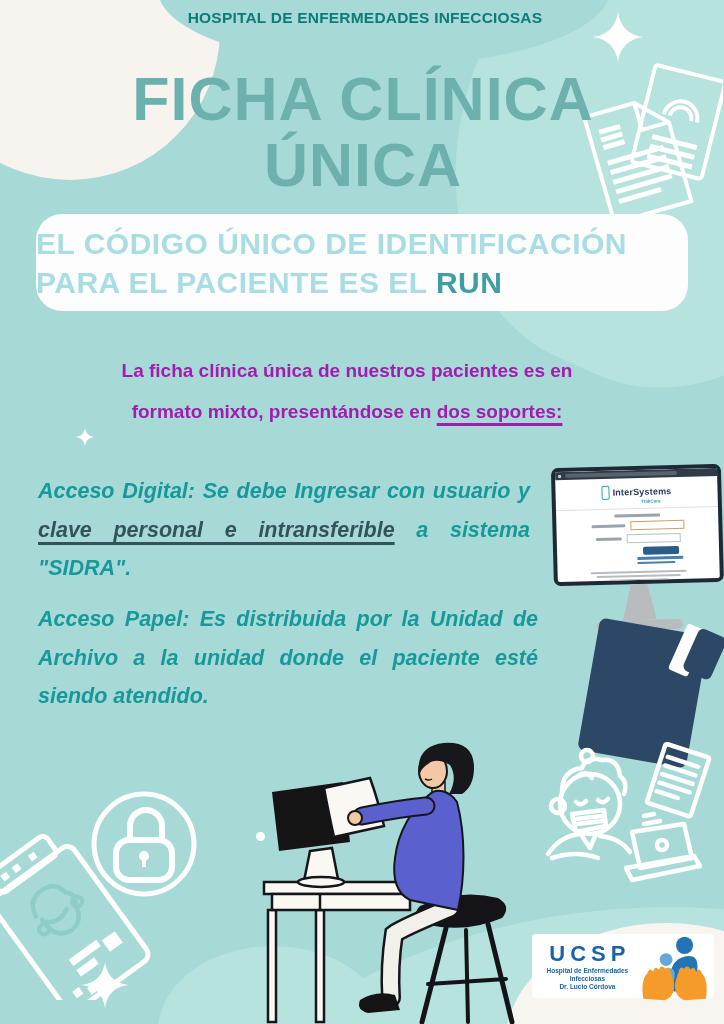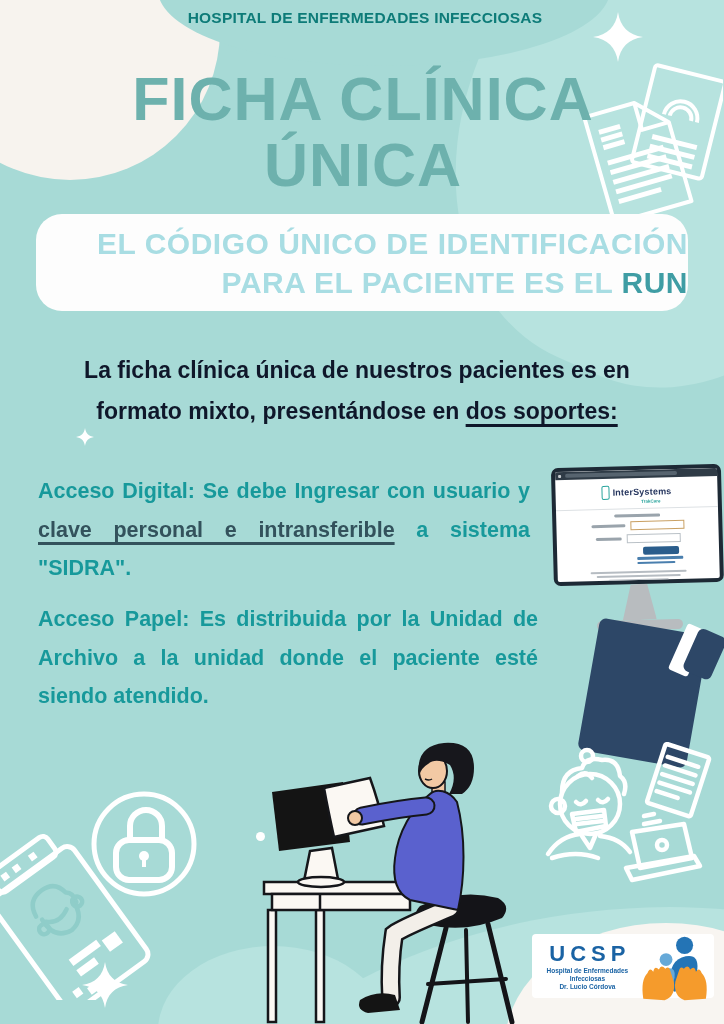--- a/index.html
+++ b/index.html
@@ -15,27 +15,27 @@
   .bg-cream-blob{left:-80px;top:-120px;width:300px;height:300px;background:#f7f3ee;border-radius:50%;}
   .bg-header-blob{left:158px;top:-86px;width:452px;height:152px;background:#a7dad6;border-radius:50%;}
   .bg-logo-blob{left:505px;top:923px;width:322px;height:244px;background:#f8f5f1;border-radius:50%;}
   
   .hosp-header{left:115px;top:7px;width:500px;text-align:center;color:#0d7b78;
     font-weight:800;font-size:15.5px;line-height:21px;letter-spacing:.2px;}
   .big-title{left:43px;top:66px;width:640px;text-align:center;color:#6db1ad;
     font-weight:800;font-size:61px;line-height:66px;letter-spacing:1px;}
   
   .run-box{left:36px;top:214px;width:652px;height:97px;background:#fdfdfd;border-radius:26px;
-    display:flex;flex-direction:column;justify-content:center;text-align:right;
+    display:flex;flex-direction:column;justify-content:center;text-align:left;
     font-weight:800;font-size:30px;line-height:39px;letter-spacing:.5px;color:#a8dde3;}
   .run-hl{color:#3f9da4;}
   
-  .intro{left:57px;top:350px;width:600px;text-align:center;color:#0f172a;
-    font-weight:800;font-size:23px;line-height:41px;}
-  .para{color:#17999b;font-weight:800;font-size:21.5px;line-height:38.5px;text-align:justify;}
+  .intro{left:47px;top:350px;width:600px;text-align:center;color:#a21caf;
+    font-weight:800;font-size:19px;line-height:41px;}
+  .para{color:#17999b;font-weight:800;font-size:21.5px;line-height:38.5px;text-align:justify;font-style:italic;}
   .p-digital{left:38px;top:472px;width:492px;}
   .p-papel{left:38px;top:600px;width:500px;}
   .u{text-decoration:underline;text-decoration-thickness:2.5px;text-underline-offset:5px;}
   .dark-u{color:#33525c;}
   
   .monitor{left:552px;top:466px;width:172px;transform:rotate(-1.5deg);}
   .mon-frame{width:162px;height:110px;background:#1d2935;border-radius:7px;padding:4px;margin:0 auto;}
   .mon-screen{width:100%;height:100%;background:#fff;border-radius:2px;overflow:hidden;position:relative;}
   .addr-bar{height:8px;background:#2f3b46;display:flex;align-items:center;padding:0 3px;}
   .addr-url{height:4px;width:72%;background:#57646f;border-radius:2px;margin-left:4px;}

